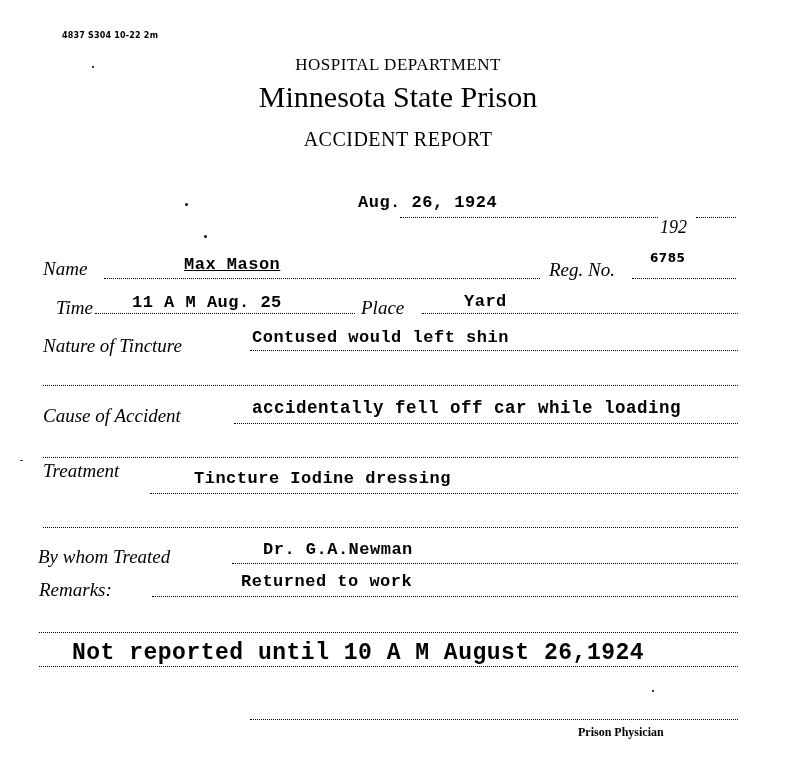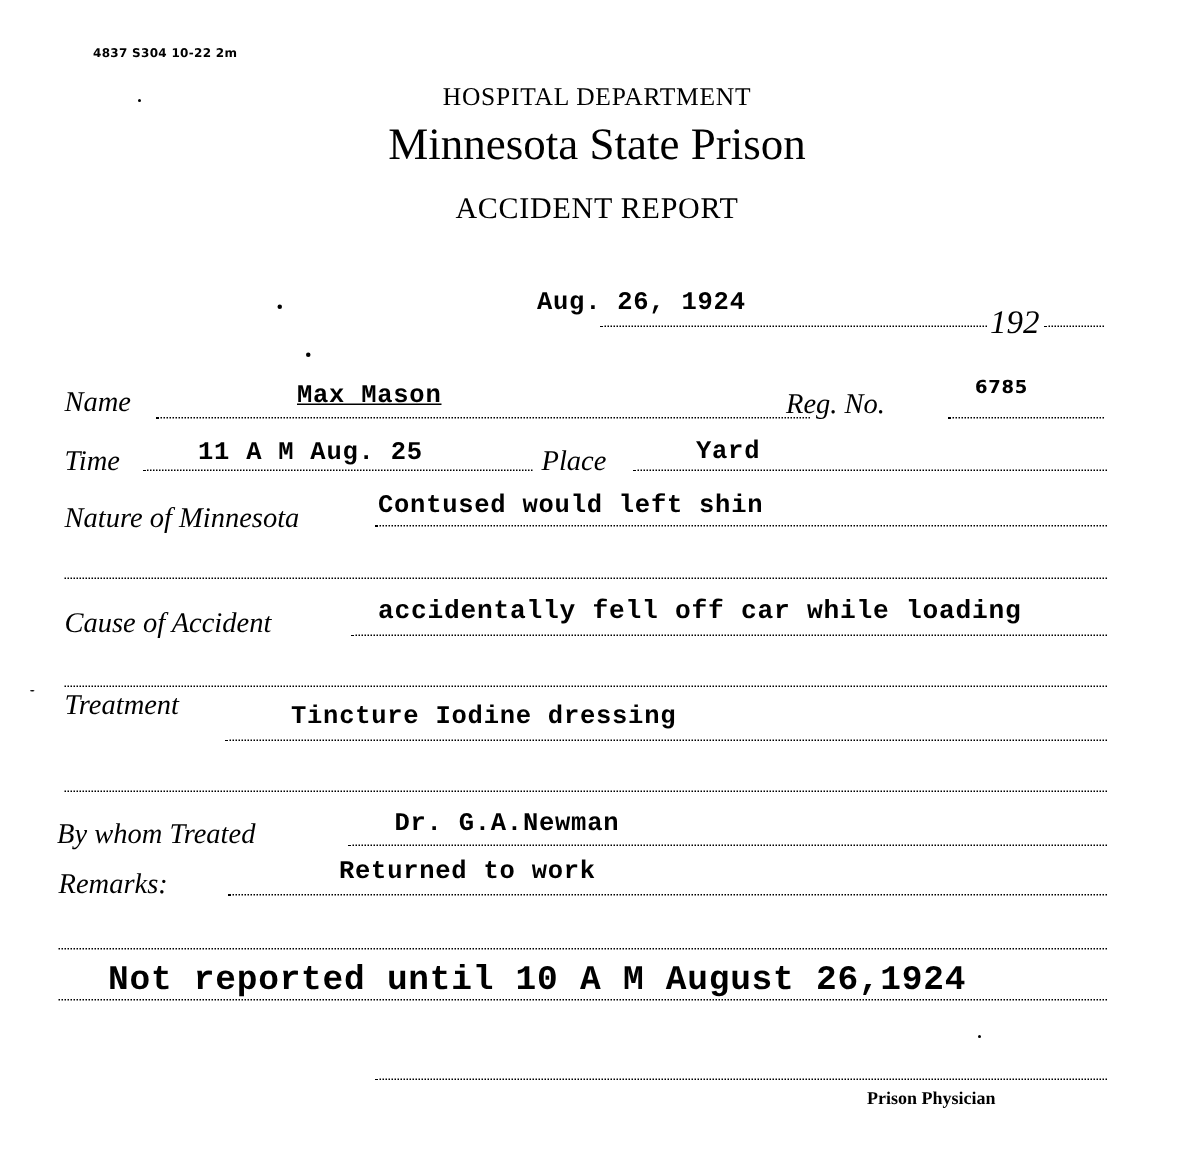--- a/index.html
+++ b/index.html
@@ -16,60 +16,60 @@
 </head>
 <body>
 
 <div class="abs print-code" style="left:62px; top:31px;">4837 S304 10-22 2m</div>
 <div class="abs serif-caps center" style="top:55px; font-size:17px;">HOSPITAL DEPARTMENT</div>
 <div class="abs center" style="top:80px; font-family:'Liberation Serif', serif; font-size:30px;">Minnesota State Prison</div>
 <div class="abs serif-caps center" style="top:128px; font-size:20px;">ACCIDENT REPORT</div>
 
 <div class="abs typed" style="left:358px; top:193px;">Aug. 26, 1924</div>
 <div class="dots" style="left:400px; top:217px; width:258px;"></div>
-<div class="abs label" style="left:660px; top:202px; font-size:22px;">192</div>
+<div class="abs label" style="left:660px; top:217px; font-size:18px;">192</div>
 <div class="dots" style="left:696px; top:217px; width:40px;"></div>
 
 <div class="abs label" style="left:43px; top:258px;">Name</div>
 <div class="dots" style="left:104px; top:278px; width:436px;"></div>
-<div class="abs typed" style="left:198px; top:255px; text-decoration:underline;">Max Mason</div>
-<div class="abs label" style="left:524px; top:259px;">Reg. No.</div>
+<div class="abs typed" style="left:184px; top:255px; text-decoration:underline;">Max Mason</div>
+<div class="abs label" style="left:549px; top:259px;">Reg. No.</div>
 <div class="dots" style="left:632px; top:278px; width:104px;"></div>
 <div class="abs typed" style="left:650px; top:251px; font-weight:bold; font-family:'DejaVu Sans', sans-serif; font-size:12px;">6785</div>
 
-<div class="abs label" style="left:43px; top:297px;">Time</div>
+<div class="abs label" style="left:56px; top:297px;">Time</div>
 <div class="dots" style="left:95px; top:313px: width:260px;"></div>
 <div class="dots" style="left:95px; top:313px; width:260px;"></div>
 <div class="abs typed" style="left:132px; top:293px;">11 A M Aug. 25</div>
 <div class="abs label" style="left:361px; top:297px;">Place</div>
 <div class="dots" style="left:422px; top:313px; width:316px;"></div>
 <div class="abs typed" style="left:464px; top:292px;">Yard</div>
 
-<div class="abs label" style="left:43px; top:335px;">Nature of Minnesota</div>
+<div class="abs label" style="left:43px; top:335px;">Nature of Tincture</div>
 <div class="dots" style="left:250px; top:350px; width:488px;"></div>
 <div class="abs typed" style="left:252px; top:328px;">Contused would left shin</div>
 <div class="dots" style="left:43px; top:385px; width:695px;"></div>
 
 <div class="abs label" style="left:43px; top:405px;">Cause of Accident</div>
 <div class="dots" style="left:234px; top:423px; width:504px;"></div>
 <div class="abs typed" style="left:252px; top:398px; font-size:17.5px;">accidentally fell off car while loading</div>
 <div class="dots" style="left:43px; top:457px; width:695px;"></div>
 
 <div class="abs label" style="left:43px; top:460px;">Treatment</div>
 <div class="dots" style="left:150px; top:493px; width:588px;"></div>
 <div class="abs typed" style="left:194px; top:469px;">Tincture Iodine dressing</div>
 <div class="dots" style="left:43px; top:527px; width:695px;"></div>
 
 <div class="abs label" style="left:38px; top:546px;">By whom Treated</div>
 <div class="dots" style="left:232px; top:563px; width:506px;"></div>
 <div class="abs typed" style="left:263px; top:540px;">Dr. G.A.Newman</div>
 
 <div class="abs label" style="left:39px; top:579px;">Remarks:</div>
 <div class="dots" style="left:152px; top:596px; width:586px;"></div>
-<div class="abs typed" style="left:226px; top:572px;">Returned to work</div>
+<div class="abs typed" style="left:241px; top:572px;">Returned to work</div>
 <div class="dots" style="left:39px; top:632px; width:699px;"></div>
 <div class="abs typed" style="left:72px; top:640px; font-size:23px;">Not reported until 10 A M August 26,1924</div>
 <div class="dots" style="left:39px; top:666px; width:699px;"></div>
 
 <div class="dots" style="left:250px; top:719px; width:488px;"></div>
 <div class="abs" style="left:578px; top:725px; font-family:'Liberation Serif', serif; font-weight:bold; font-size:12px;text-align:right;">Prison Physician</div>
 
 <div class="speck" style="left:185px; top:203px; width:3px; height:3px;"></div>
 <div class="speck" style="left:204px; top:235px; width:3px; height:3px;"></div>
 <div class="speck" style="left:92px; top:66px; width:2px; height:2px;"></div>

